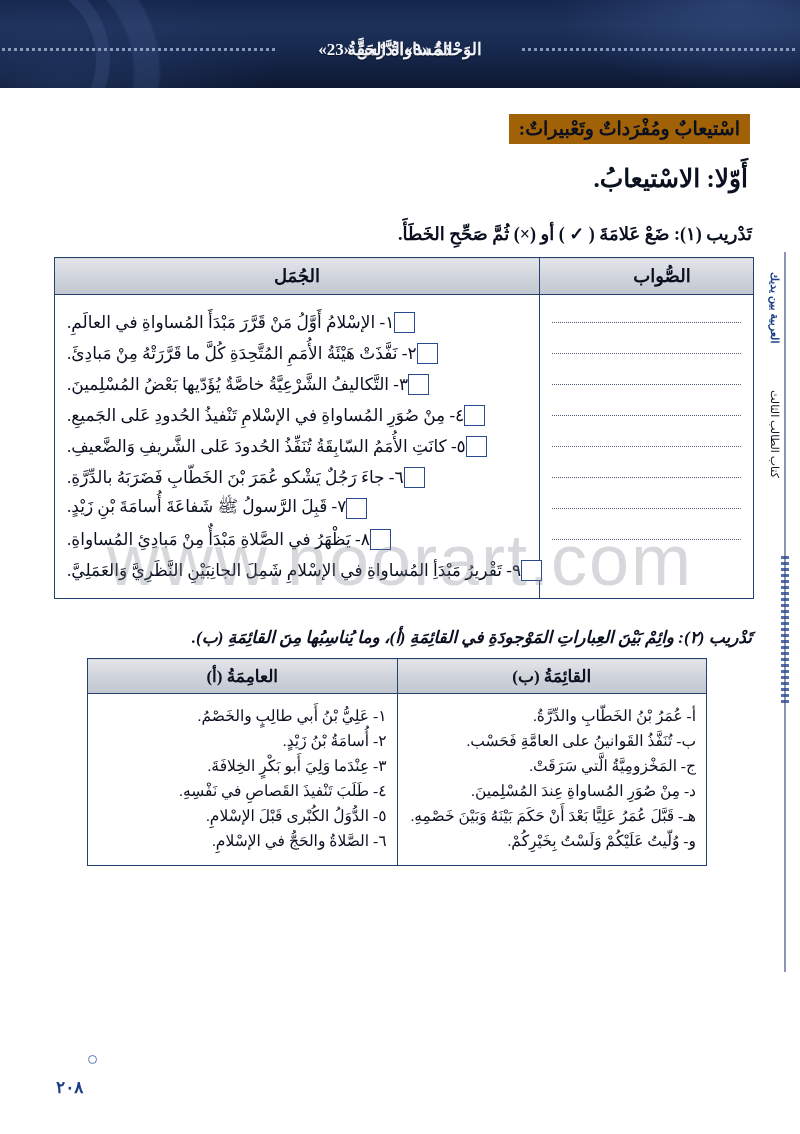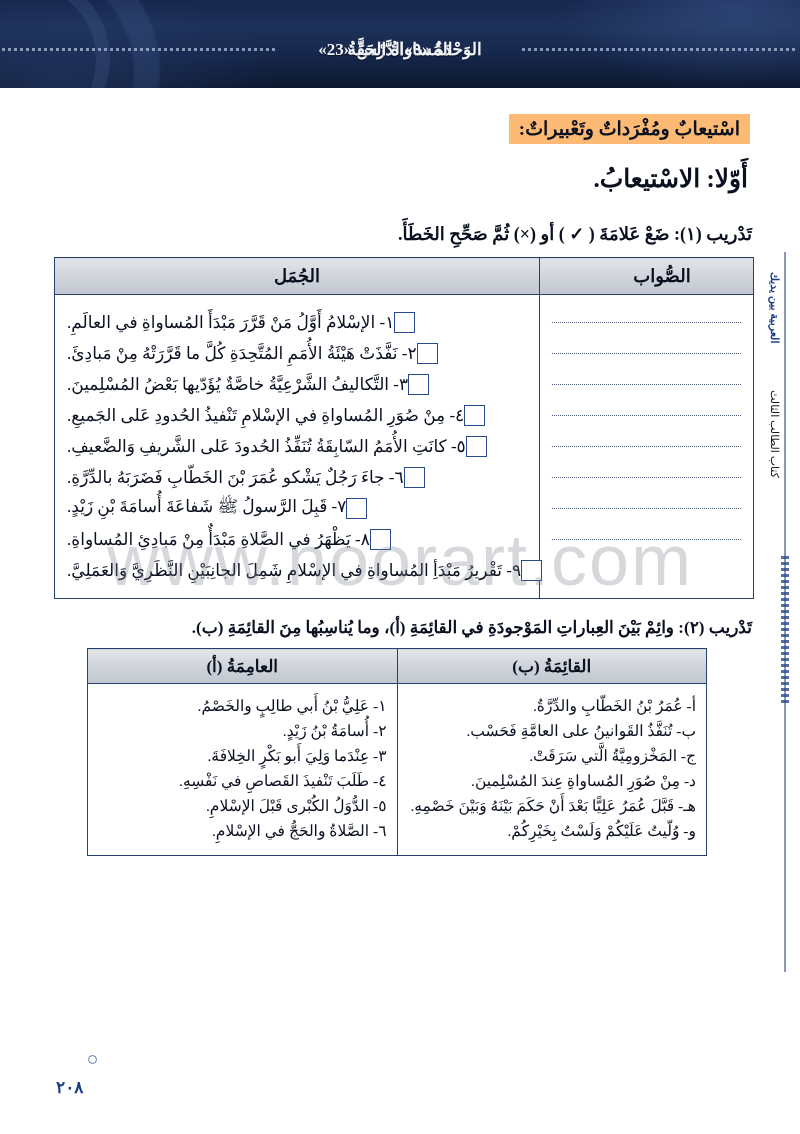--- a/index.html
+++ b/index.html
@@ -68,38 +68,38 @@
     white-space:nowrap;font-size:11px;font-weight:bold;
   }
   .side-label.blue{top:272px;color:#1b3f86;}
   .side-label.black{top:390px;color:#12161c;font-weight:normal;}
 
   
   .content{position:absolute;top:96px;right:0;left:0;padding:0 46px 0 40px;box-sizing:border-box;}
 
   .section-title{
     display:inline-block;
-    background:#fdba74;
+    background:#a16207;
     color:#0b1020;
     font-size:19px;font-weight:bold;
     padding:3px 10px 4px 10px;
     margin:18px 4px 0 0;
     float:right;clear:both;
   }
   .clearer{clear:both;}
 
   .sub-title{
     font-size:25px;font-weight:bold;color:#0b1020;
     text-align:right;margin:20px 6px 0 0;
   }
   .exercise-line{
     font-size:18px;font-weight:bold;color:#0b1020;
     text-align:right;margin:30px 2px 12px 0;
   }
-  .exercise-line.second{margin-top:18px;margin-bottom:10px;font-size:17px;}
+  .exercise-line.second{margin-top:28px;margin-bottom:10px;font-size:17px;font-style:italic;}
 
   
   table{border-collapse:collapse;}
   .tbl1{width:700px;margin:0 0 0 auto;table-layout:fixed;}
   .tbl1 th{
     background:linear-gradient(180deg,#e3e5e9 0%,#cfd3da 55%,#c2c7d0 100%);
     border:1px solid #24406f;
     color:#0b1020;font-size:18px;font-weight:bold;
     height:34px;
   }

